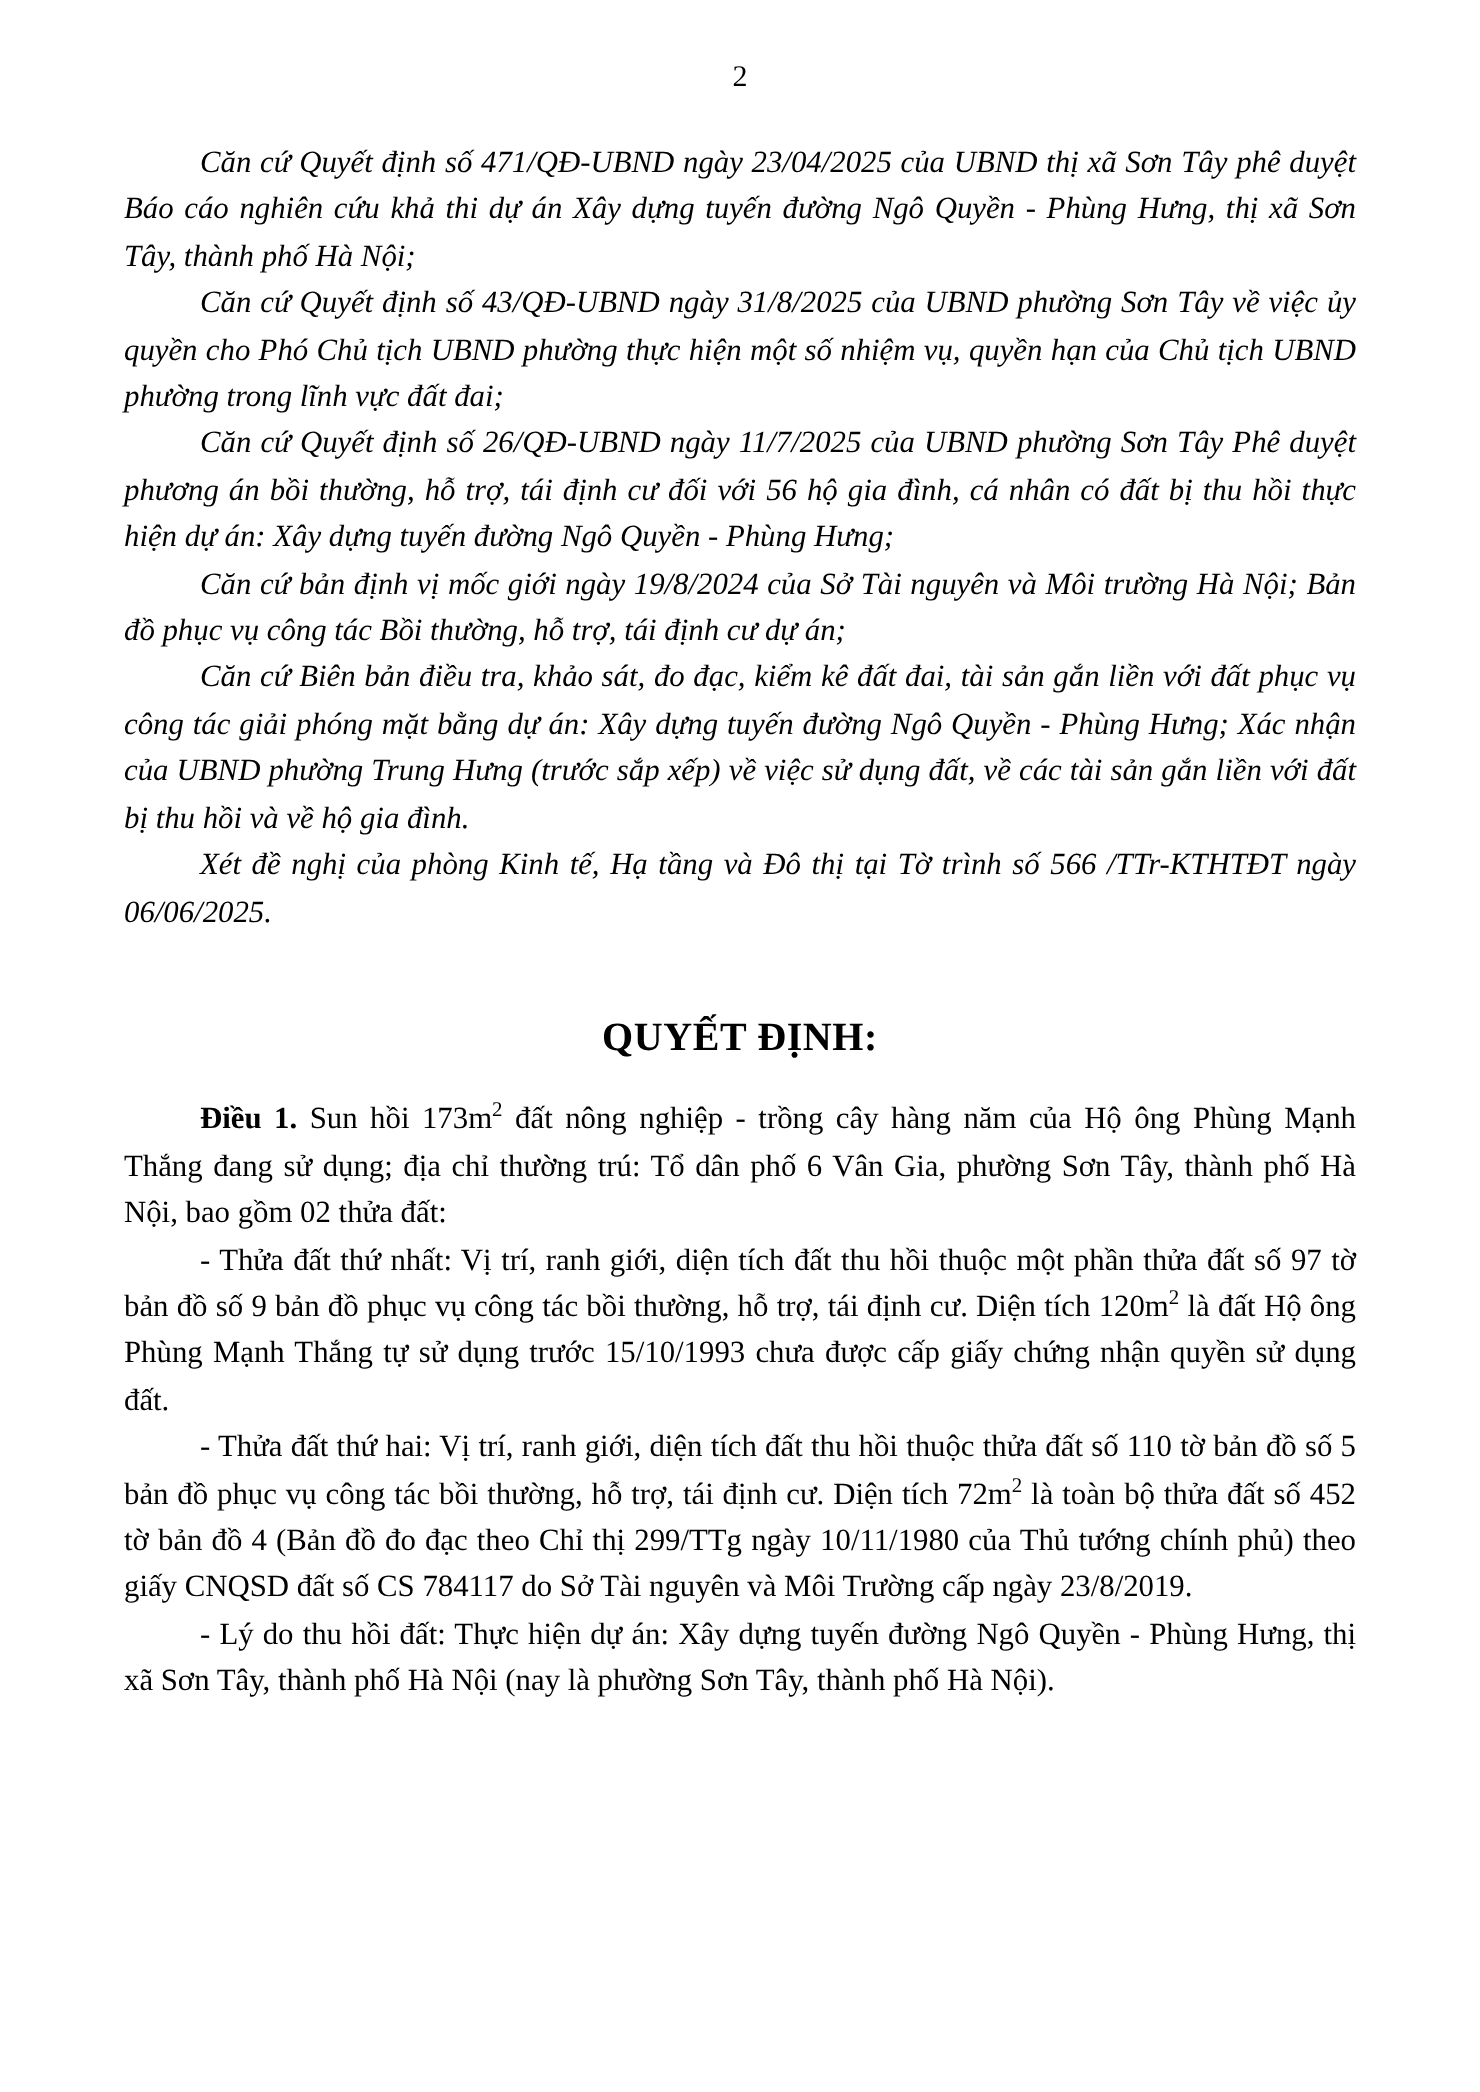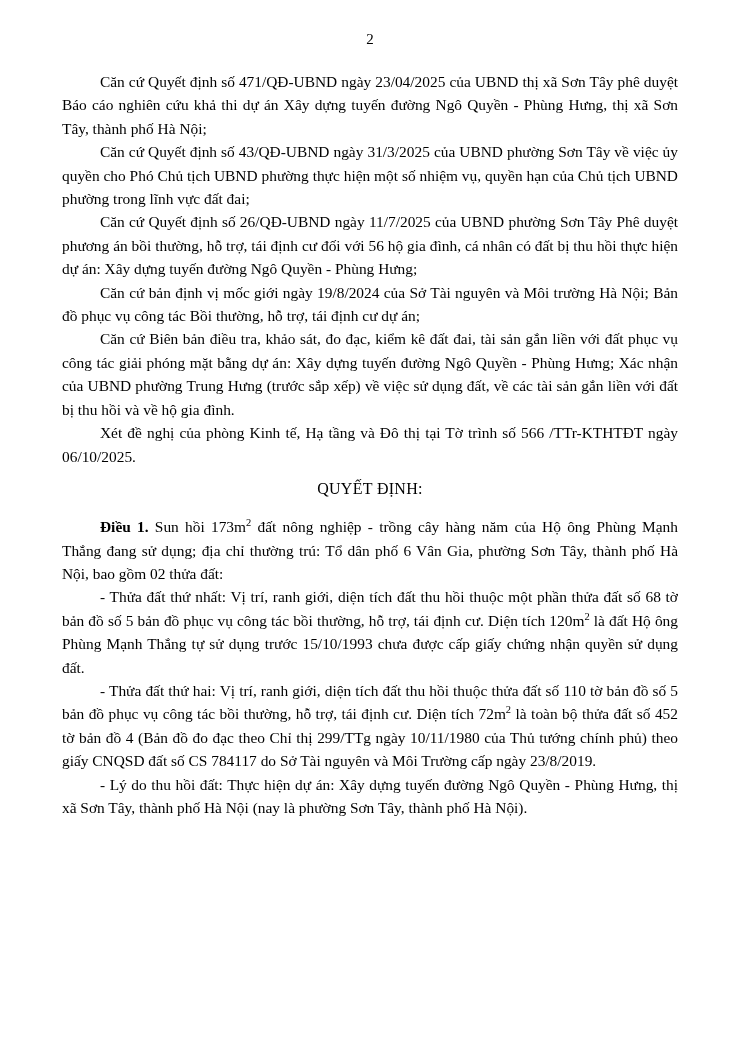--- a/index.html
+++ b/index.html
@@ -30,31 +30,32 @@
     font-size: 15.4px;
     line-height: 1.52;
     text-align: justify;
   }
   p {
     margin: 0;
     text-indent: 38px;
     text-align: justify;
   }
   .italic {
+    font-style: italic;
   }
   .center {
     text-align: center;
     text-indent: 0;
   }
   .heading {
-    font-weight: normal;
+    font-weight: bold;
     letter-spacing: 0.3px;
-    margin-top: 9px;
+    margin-top: 36px;
     margin-bottom: 14px;
-    font-size: 16px;
+    font-size: 20px;
   }
   .article-block {
     margin-top: 2px;
   }
   .bold {
     font-weight: bold;
   }
   sup {
     font-size: 0.68em;
     vertical-align: super;
@@ -64,30 +65,30 @@
 </head>
 <body>
 
 <div class="page">
 
   <div class="page-number">2</div>
 
   <div class="doc-body">
 
     <p class="italic">Căn cứ Quyết định số 471/QĐ-UBND ngày 23/04/2025 của UBND thị xã Sơn Tây phê duyệt Báo cáo nghiên cứu khả thi dự án Xây dựng tuyến đường Ngô Quyền - Phùng Hưng, thị xã Sơn Tây, thành phố Hà Nội;</p>
-    <p class="italic">Căn cứ Quyết định số 43/QĐ-UBND ngày 31/3/2025 của UBND phường Sơn Tây về việc ủy quyền cho Phó Chủ tịch UBND phường thực hiện một số nhiệm vụ, quyền hạn của Chủ tịch UBND phường trong lĩnh vực đất đai;</p>
+    <p class="italic">Căn cứ Quyết định số 43/QĐ-UBND ngày 31/8/2025 của UBND phường Sơn Tây về việc ủy quyền cho Phó Chủ tịch UBND phường thực hiện một số nhiệm vụ, quyền hạn của Chủ tịch UBND phường trong lĩnh vực đất đai;</p>
     <p class="italic">Căn cứ Quyết định số 26/QĐ-UBND ngày 11/7/2025 của UBND phường Sơn Tây Phê duyệt phương án bồi thường, hỗ trợ, tái định cư đối với 56 hộ gia đình, cá nhân có đất bị thu hồi thực hiện dự án: Xây dựng tuyến đường Ngô Quyền - Phùng Hưng;</p>
     <p class="italic">Căn cứ bản định vị mốc giới ngày 19/8/2024 của Sở Tài nguyên và Môi trường Hà Nội; Bản đồ phục vụ công tác Bồi thường, hỗ trợ, tái định cư dự án;</p>
     <p class="italic">Căn cứ Biên bản điều tra, khảo sát, đo đạc, kiểm kê đất đai, tài sản gắn liền với đất phục vụ công tác giải phóng mặt bằng dự án: Xây dựng tuyến đường Ngô Quyền - Phùng Hưng; Xác nhận của UBND phường Trung Hưng (trước sắp xếp) về việc sử dụng đất, về các tài sản gắn liền với đất bị thu hồi và về hộ gia đình.</p>
-    <p class="italic">Xét đề nghị của phòng Kinh tế, Hạ tầng và Đô thị tại Tờ trình số 566 /TTr-KTHTĐT ngày 06/10/2025.</p>
+    <p class="italic">Xét đề nghị của phòng Kinh tế, Hạ tầng và Đô thị tại Tờ trình số 566 /TTr-KTHTĐT ngày 06/06/2025.</p>
 
     <p class="center heading">QUYẾT ĐỊNH:</p>
 
     <p class="article-block"><span class="bold">Điều 1.</span><span> Sun hồi 173m</span><sup>2</sup><span> đất nông nghiệp - trồng cây hàng năm của Hộ ông Phùng Mạnh Thắng đang sử dụng; địa chỉ thường trú: Tổ dân phố 6 Vân Gia, phường Sơn Tây, thành phố Hà Nội, bao gồm 02 thửa đất:</span></p>
 
-    <p><span>- Thửa đất thứ nhất: Vị trí, ranh giới, diện tích đất thu hồi thuộc một phần thửa đất số 68 tờ bản đồ số 5 bản đồ phục vụ công tác bồi thường, hỗ trợ, tái định cư. Diện tích 120m</span><sup>2</sup><span> là đất Hộ ông Phùng Mạnh Thắng tự sử dụng trước 15/10/1993 chưa được cấp giấy chứng nhận quyền sử dụng đất.</span></p>
+    <p><span>- Thửa đất thứ nhất: Vị trí, ranh giới, diện tích đất thu hồi thuộc một phần thửa đất số 97 tờ bản đồ số 9 bản đồ phục vụ công tác bồi thường, hỗ trợ, tái định cư. Diện tích 120m</span><sup>2</sup><span> là đất Hộ ông Phùng Mạnh Thắng tự sử dụng trước 15/10/1993 chưa được cấp giấy chứng nhận quyền sử dụng đất.</span></p>
 
     <p><span>- Thửa đất thứ hai: Vị trí, ranh giới, diện tích đất thu hồi thuộc thửa đất số 110 tờ bản đồ số 5 bản đồ phục vụ công tác bồi thường, hỗ trợ, tái định cư. Diện tích 72m</span><sup>2</sup><span> là toàn bộ thửa đất số 452 tờ bản đồ 4 (Bản đồ đo đạc theo Chỉ thị 299/TTg ngày 10/11/1980 của Thủ tướng chính phủ) theo giấy CNQSD đất số CS 784117 do Sở Tài nguyên và Môi Trường cấp ngày 23/8/2019.</span></p>
 
     <p>- Lý do thu hồi đất: Thực hiện dự án: Xây dựng tuyến đường Ngô Quyền - Phùng Hưng, thị xã Sơn Tây, thành phố Hà Nội (nay là phường Sơn Tây, thành phố Hà Nội).</p>
 
   </div>
 </div>
 
 </body></html>

